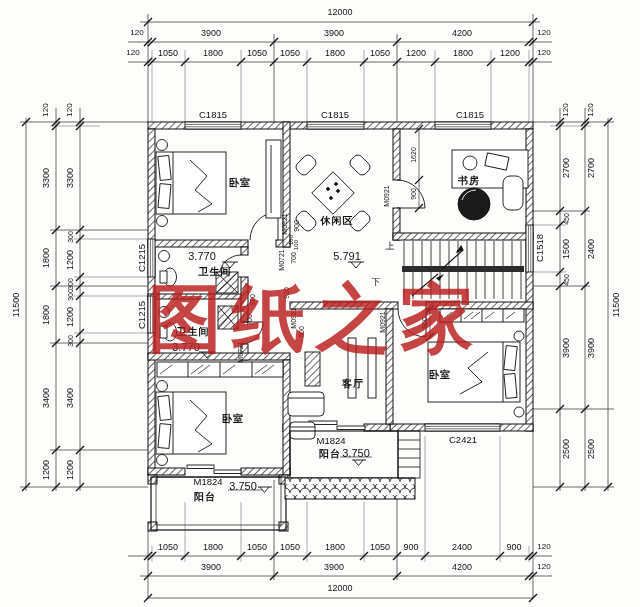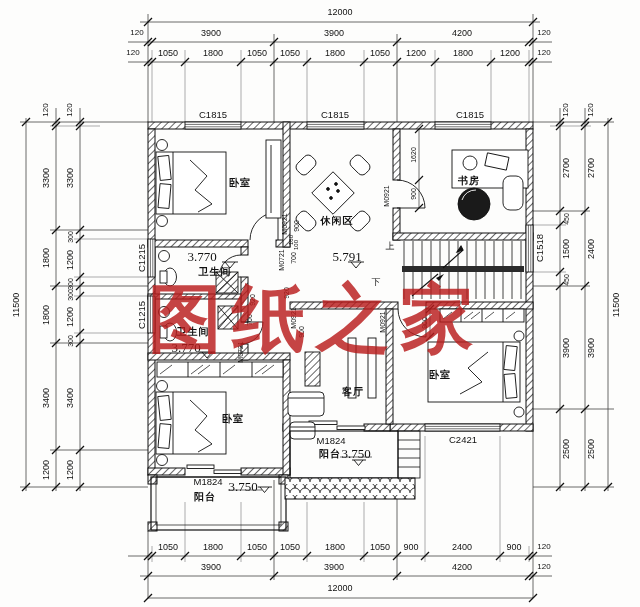--- a/index.html
+++ b/index.html
@@ -3,21 +3,21 @@
 <meta charset="utf-8">
 <style>
   html,body{margin:0;padding:0;background:#fff;}
   .stage{position:relative;width:640px;height:607px;background:#fdfdfc;overflow:hidden;
          font-family:"Liberation Sans",sans-serif;color:#111;}
   .lbl{position:absolute;transform:translate(-50%,-50%);font-size:9px;line-height:1;white-space:nowrap;color:#111;}
   .rot{transform:translate(-50%,-50%) rotate(-90deg);}
   .s8{font-size:8px;} .s7{font-size:7px;} .s6{font-size:6px;}
   .room{font-size:10px;letter-spacing:1px;font-weight:bold;}
   .code{font-size:9.5px;}
-  .lvl{font-size:13px;font-family:Liberation Serif, serif;}
+  .lvl{font-size:11px;}
   .wm{position:absolute;left:316px;top:320px;transform:translate(-50%,-50%);
       font-size:74px;font-weight:bold;letter-spacing:10px;white-space:nowrap;
       font-family:"DejaVu Serif",serif;opacity:.82;}
   svg{position:absolute;left:0;top:0;}
 </style>
 </head>
 <body>
 
 <div class="stage">
 
@@ -432,21 +432,21 @@
 <span class="lbl rot s7" style="left:413px;top:155px">1620</span>
 <span class="lbl rot s7" style="left:413px;top:194px">900</span>
 <span class="lbl rot s7" style="left:382px;top:322px">M0921</span>
 <span class="lbl rot s7" style="left:424px;top:323px">900</span>
 
 <span class="lbl room" style="left:240px;top:183px">卧室</span>
 <span class="lbl room" style="left:337px;top:221px">休闲区</span>
 <span class="lbl room s8" style="left:469px;top:181px">书房</span>
 <span class="lbl room s8" style="left:215px;top:272px">卫生间</span>
 <span class="lbl room s8" style="left:193px;top:332px">卫生间</span>
-<span class="lbl room" style="left:353px;top:392px">客厅</span>
+<span class="lbl room" style="left:353px;top:384px">客厅</span>
 <span class="lbl room" style="left:440px;top:375px">卧室</span>
 <span class="lbl room" style="left:233px;top:419px">卧室</span>
 <span class="lbl room s8" style="left:205px;top:497px">阳台</span>
 <span class="lbl room s8" style="left:330px;top:454px">阳台</span>
 
 <span class="lbl lvl" style="left:202px;top:256px">3.770</span>
 <span class="lbl lvl" style="left:186px;top:347px">3.770</span>
 <span class="lbl lvl" style="left:347px;top:256px">5.791</span>
 <span class="lbl lvl" style="left:243px;top:486px">3.750</span>
 <span class="lbl lvl" style="left:356px;top:453px">3.750</span>

